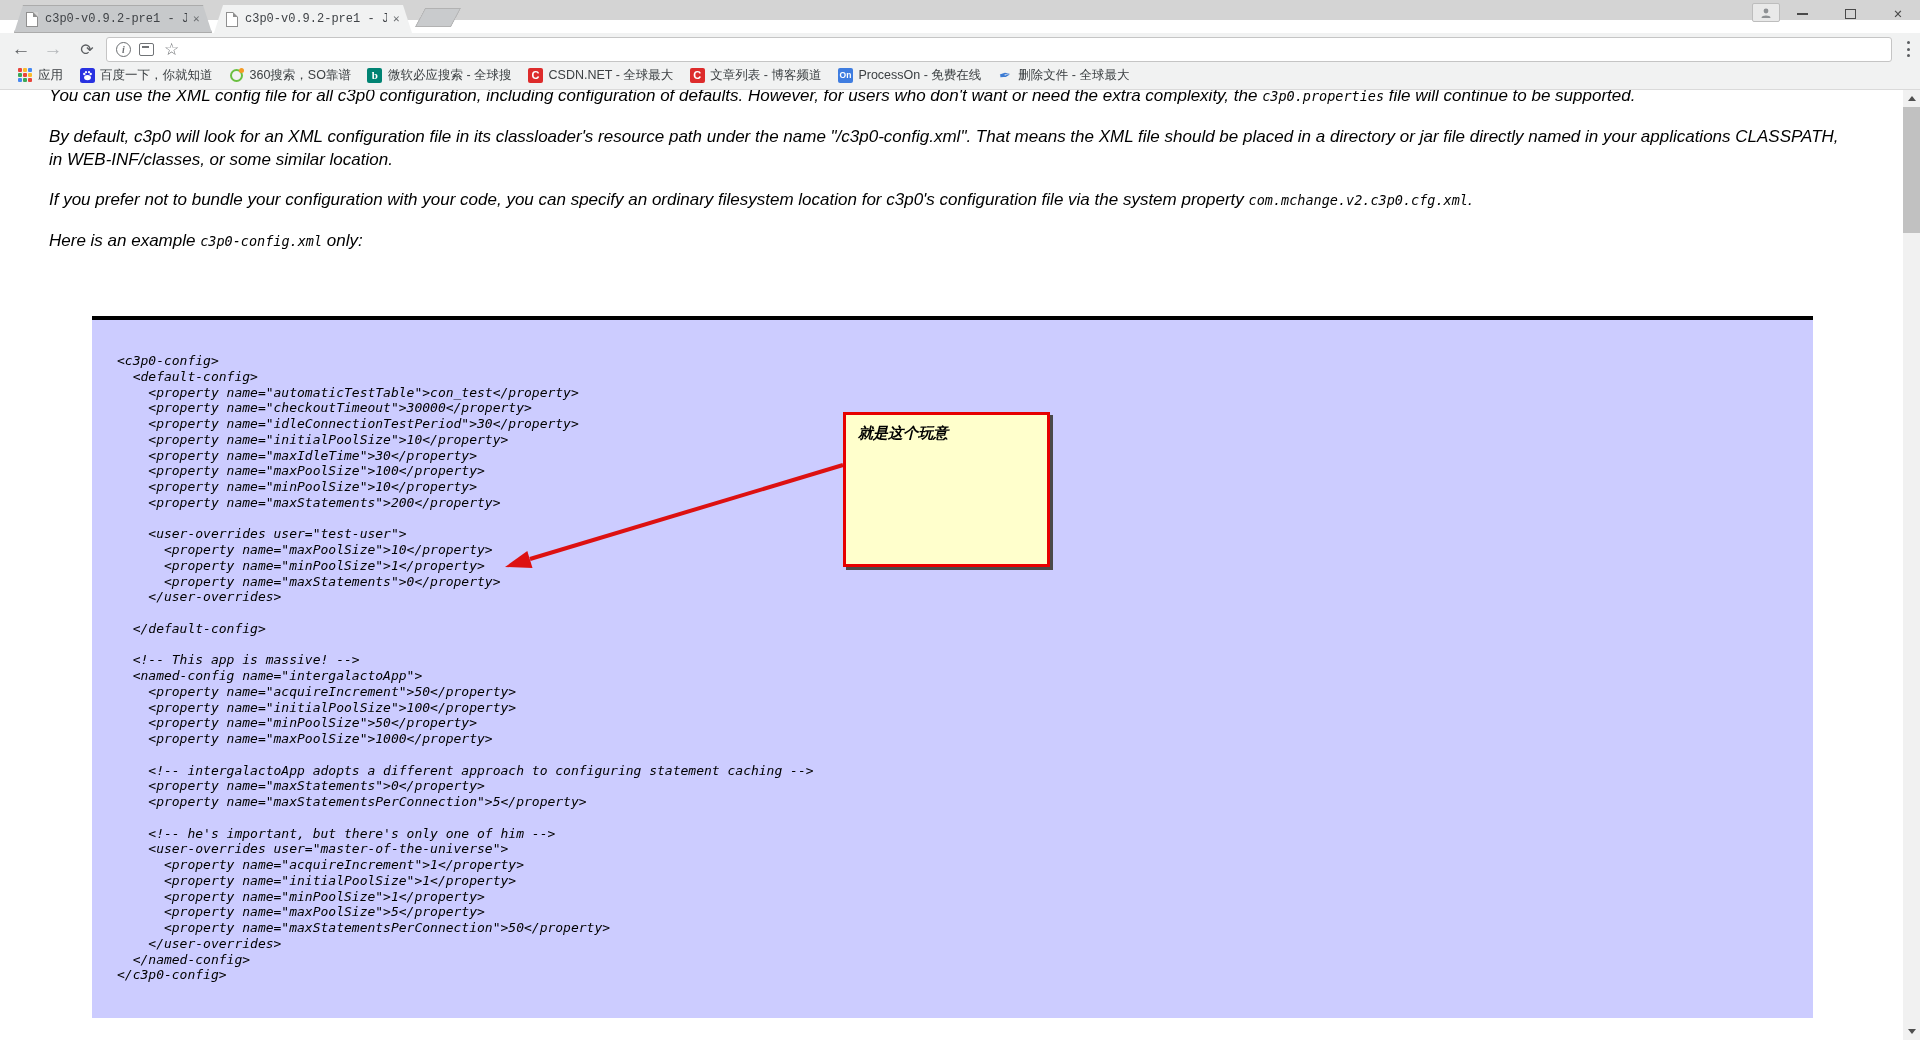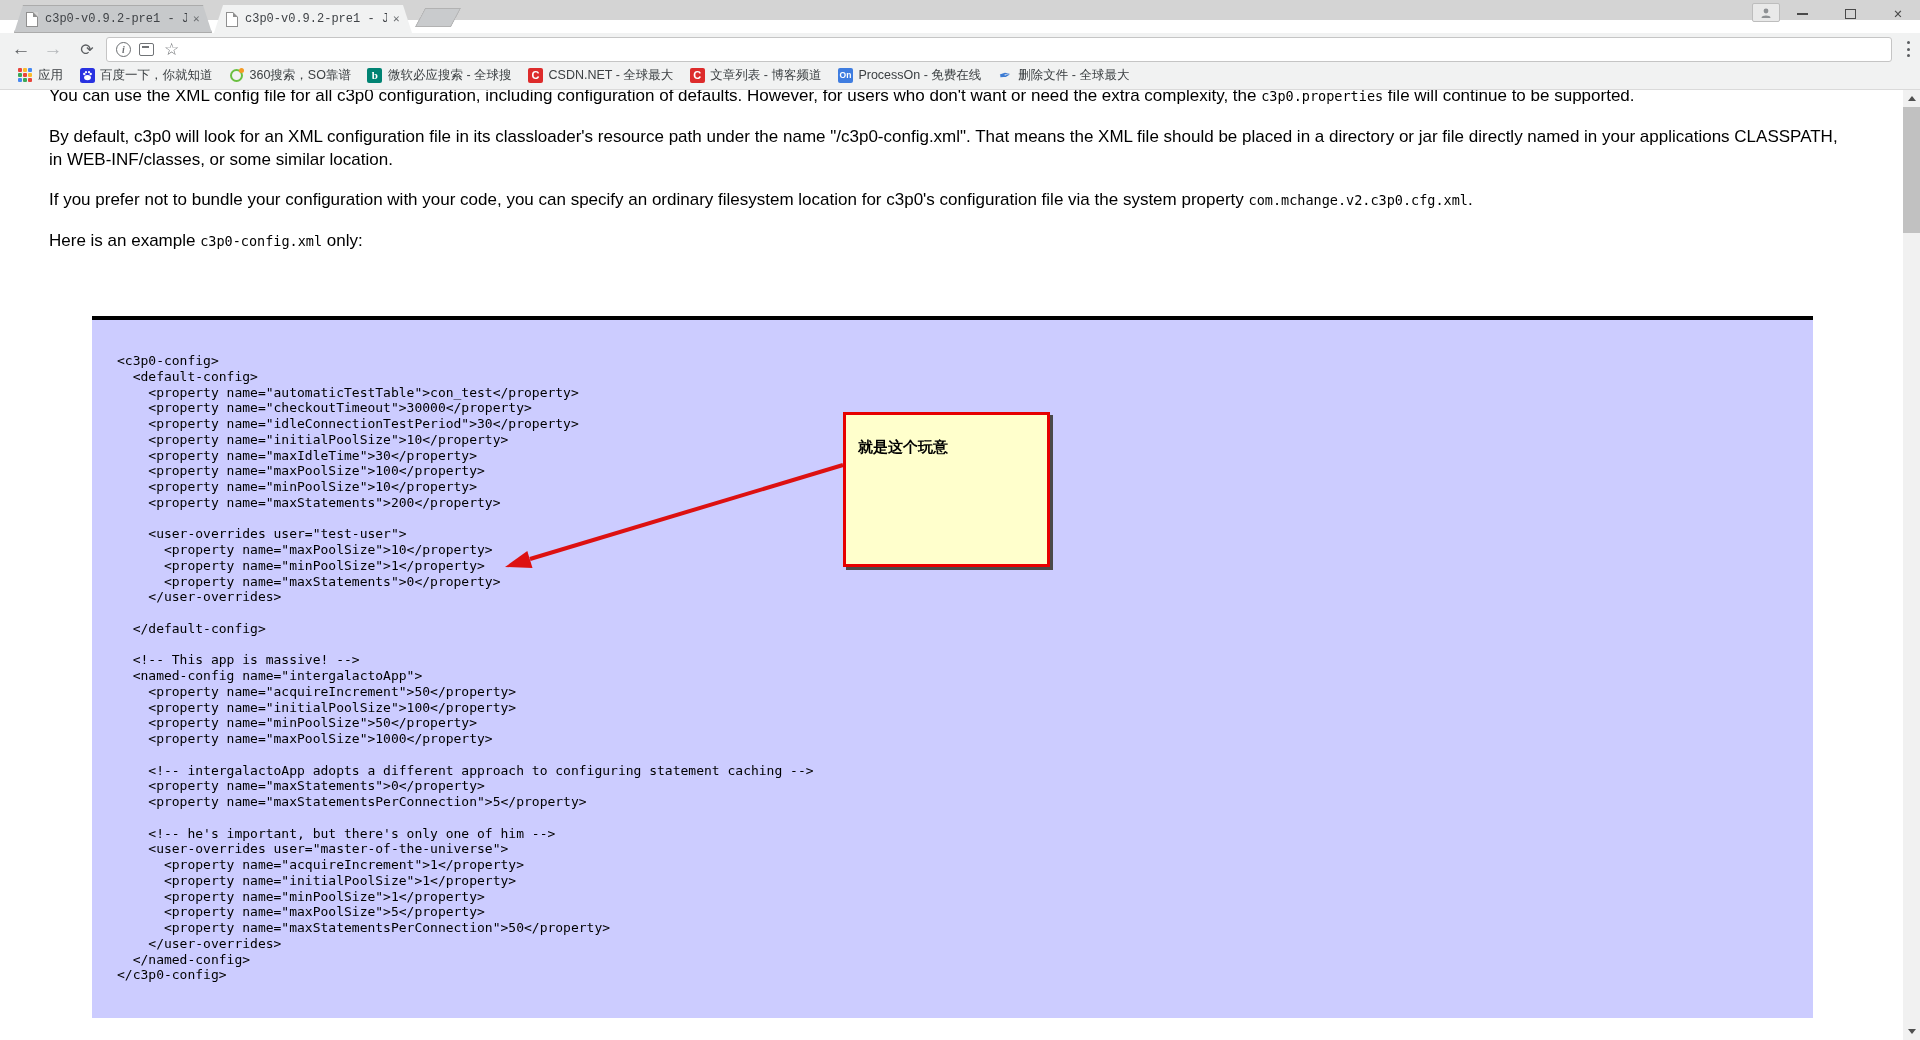--- a/index.html
+++ b/index.html
@@ -45,29 +45,29 @@
   .bm .lbl { overflow:hidden; }
   .clip135 .lbl { max-width:129px; } .clip125 .lbl { max-width:119px; }
   .sq { width:15px; height:15px; border-radius:2px; color:#fff; font-weight:bold; font-size:11px; display:flex; align-items:center; justify-content:center; line-height:1; } .sq.bing { background:#008373; font-family:"Liberation Serif",serif; }
   .sq.csdn { background:#dd2b2b; } .sq.pon { background:#3f7de0; font-size:8.5px; }
   .grid9 { display:grid; grid-template-columns:repeat(3,4px); grid-template-rows:repeat(3,4px); gap:1px; }
   .grid9 i { width:4px; height:4px; border-radius:1px; }
   .ring360 { width:13px; height:13px; border:2.5px solid #6abf40; border-radius:50%; position:relative; }
   .ring360:before { content:""; position:absolute; right:-3px; top:-3px; width:5px; height:5px; background:#f59a23; border-radius:50%; }
   .feather { font-size:14px; color:#3b7bd4; transform:rotate(-10deg); }
   
-  .page { position:absolute; left:0; top:90px; width:1903px; height:916px; background:#fff; z-index:1; }
+  .page { position:absolute; left:0; top:90px; width:1903px; height:916px; background:#fff; z-index:1;font-style:italic; }
   .article { position:absolute; left:49px; top:-6px; width:1795px; }
   .article p { margin:0 0 17px 0; font-size:17px; line-height:23px; color:#000; }
   .mono { font-family:"DejaVu Sans Mono","Liberation Mono",monospace; font-size:13.5px; }
   .codebox { position:absolute; left:92px; top:226px; width:1721px; height:702px; background:#ccccff; border-top:4px solid #000; }
   .codebox pre { margin:33px 0 0 25px; font-family:"DejaVu Sans Mono","Liberation Mono",monospace; font-size:13px; line-height:15.75px; color:#000; }
   
   .note { position:absolute; left:843px; top:322px; width:207px; height:155px; background:#ffffcc; border:3px solid #e60000; box-shadow:3px 3px 0 #4a4a4a; z-index:3; }
-  .note .txt { padding:23px 12px; font-size:15px; font-weight:bold; color:#000; }
+  .note .txt { padding:9px 12px; font-size:15px; font-weight:bold; color:#000; }
   .arrow-layer { position:absolute; left:0; top:0; width:1903px; height:950px; pointer-events:none; z-index:2; }
   
   .scrollbar { position:absolute; left:1903px; top:90px; width:17px; height:950px; background:#f1f1f1; z-index:6; }
   .sb-btn { position:absolute; left:0; width:17px; height:17px; display:flex; align-items:center; justify-content:center; }
   .sb-up { top:0; } .sb-down { bottom:0; }
   .tri-up { width:0; height:0; border-left:4px solid transparent; border-right:4px solid transparent; border-bottom:5px solid #505050; }
   .tri-down { width:0; height:0; border-left:4px solid transparent; border-right:4px solid transparent; border-top:5px solid #505050; }
   .sb-thumb { position:absolute; left:0; top:17px; width:17px; height:126px; background:#c1c1c1; }
 </style>
 </head>

